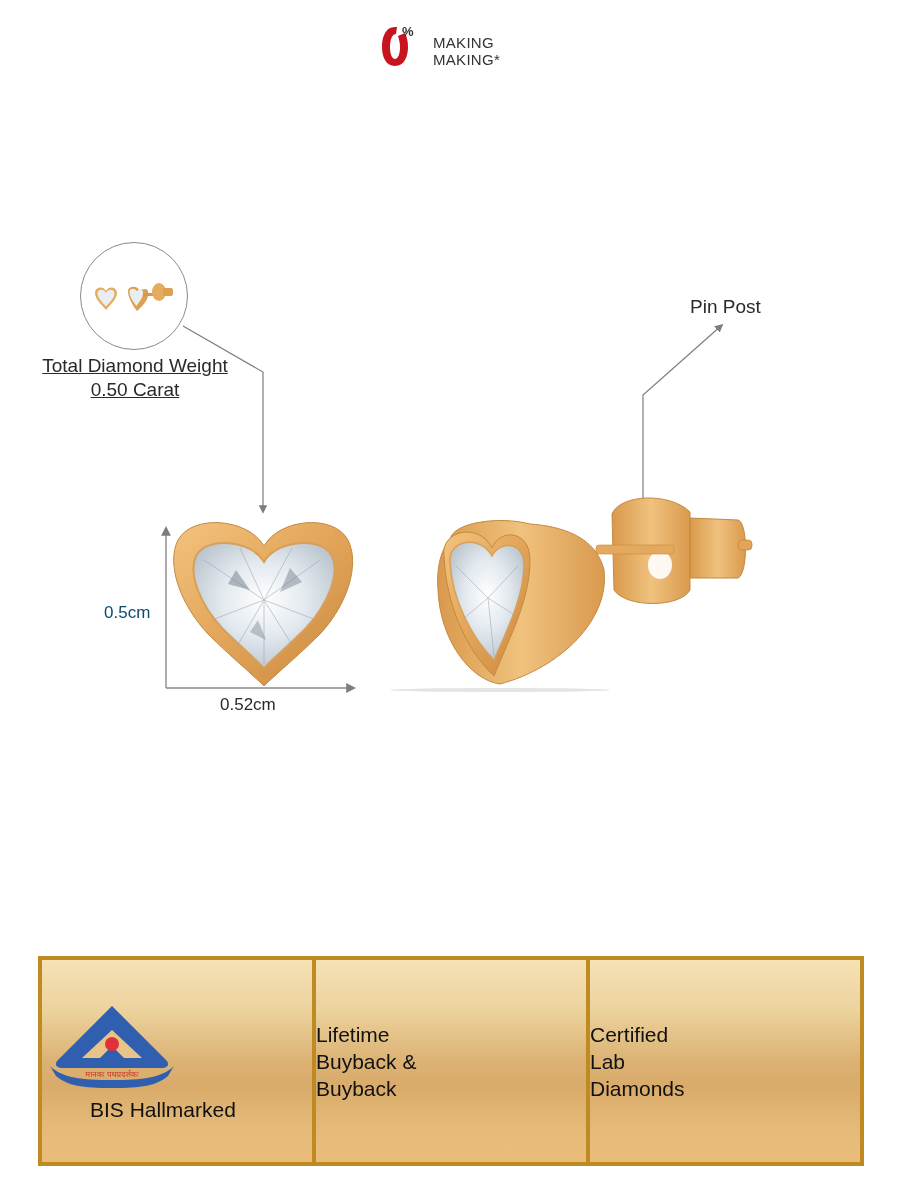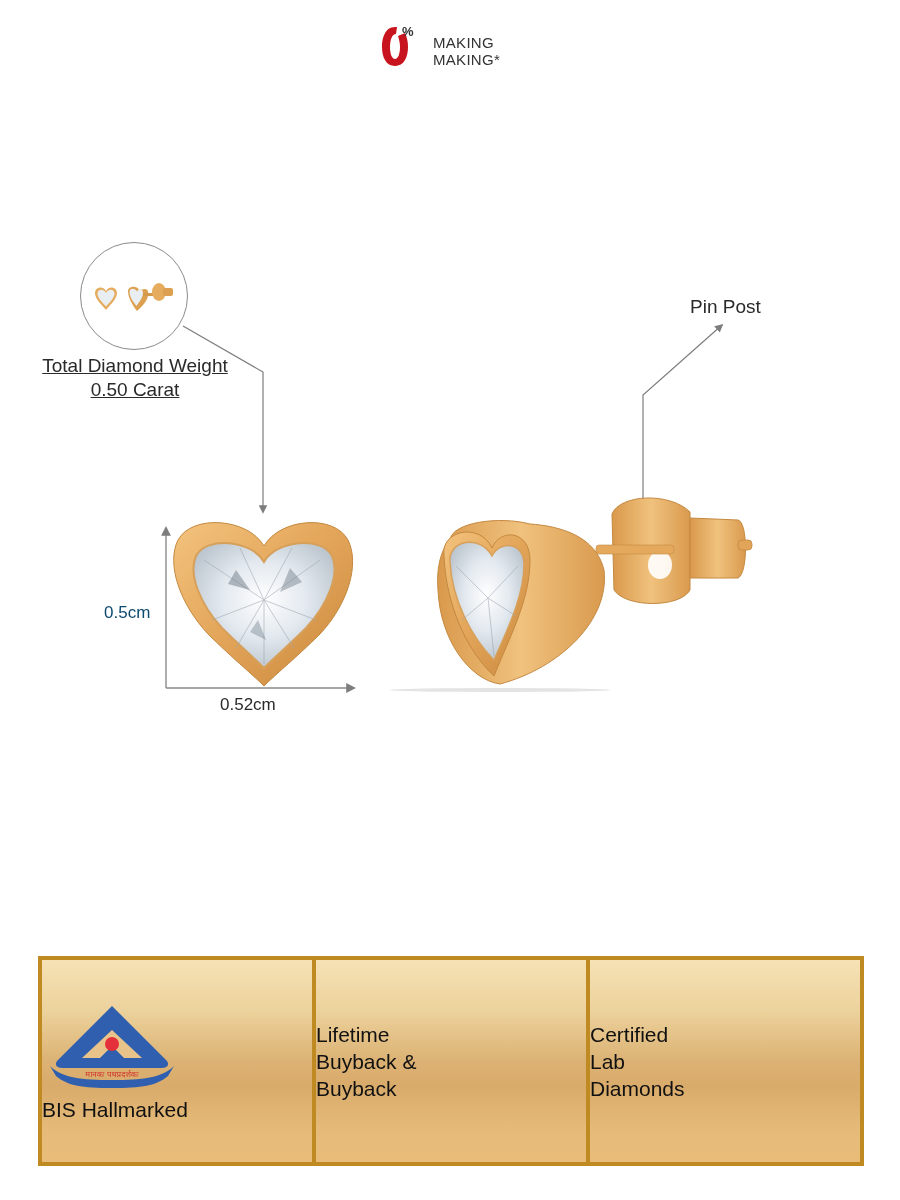--- a/index.html
+++ b/index.html
@@ -26,21 +26,21 @@
     .dim-h { position: absolute; left: 104px; top: 603px; font-size: 17px; color: #0c4a6e; text-align: center; }
     .dim-w { position: absolute; left: 220px; top: 695px; font-size: 17px; color: #2a2a2a; }
 
     svg.overlay { position: absolute; left: 0; top: 0; width: 900px; height: 1200px; pointer-events: none; }
 
     
     .features { position: absolute; left: 38px; top: 956px; width: 826px; height: 210px; border: 4px solid #c08a22; display: flex; background: #c08a22; gap: 4px; }
     .feature { flex: 1; height: 100%; display: flex; flex-direction: column; align-items: flex-start; justify-content: center; text-align: center;
       background: linear-gradient(180deg, #f6e2b6 0%, #ecd29c 25%, #dcb274 50%, #d9ab6b 62%, #e6bb7a 85%, #e9bc79 100%); }
     .feature .label { font-size: 21px; line-height: 27px; color: #111; }
-    .feature.bis .label { font-size: 21px; margin-top: 6px; }
+    .feature.bis .label { font-size: 21px; margin-top: 6px; margin-left: 48px; }
     .bis-logo { width: 140px; height: 90px; }
   </style>
 </head>
 <body>
 
 <div class="badge">
   <svg class="zero" viewBox="0 0 30 44">
     <path d="M15 3 C5 3 2 14 2 23 C2 33 6 42 15 42 C24 42 28 33 28 23 C28 18 27 13 25 9 L18 12 C19 15 20 19 20 23 C20 30 18 35 15 35 C12 35 10 30 10 23 C10 16 12 10 16 10 L17 3 Z" fill="#c8141e"></path>
   </svg>
   <span class="pct">%</span>

